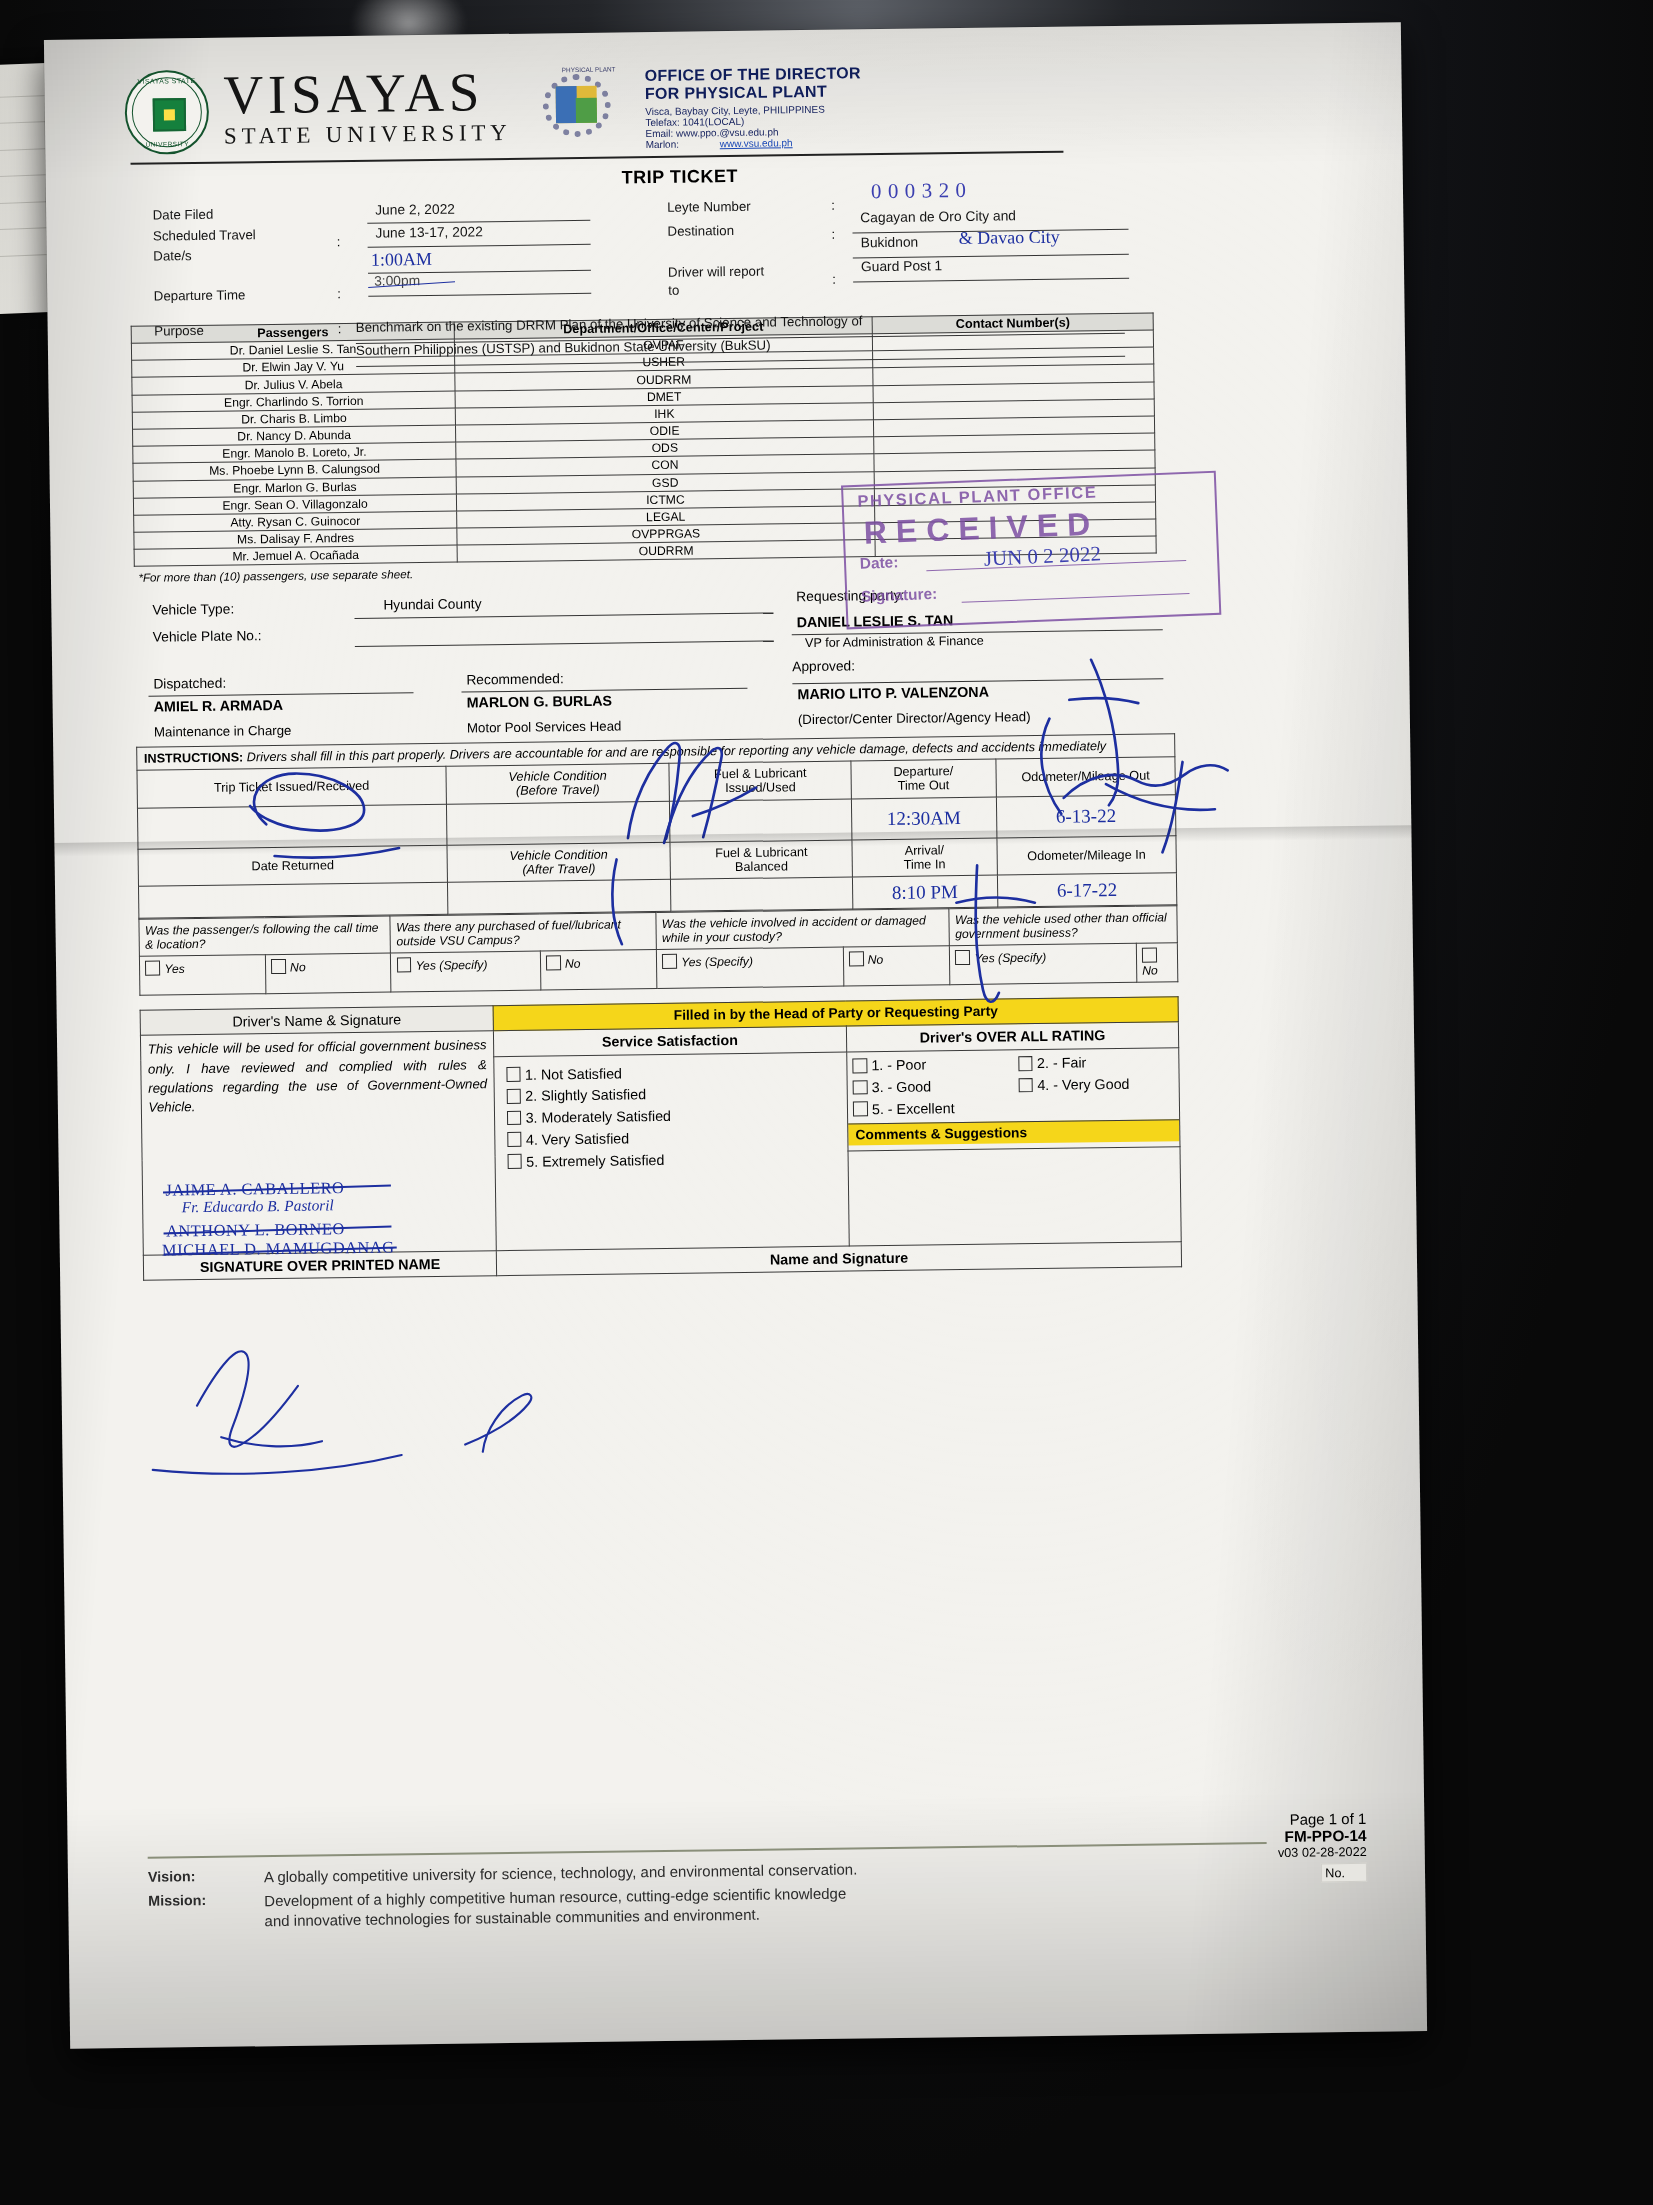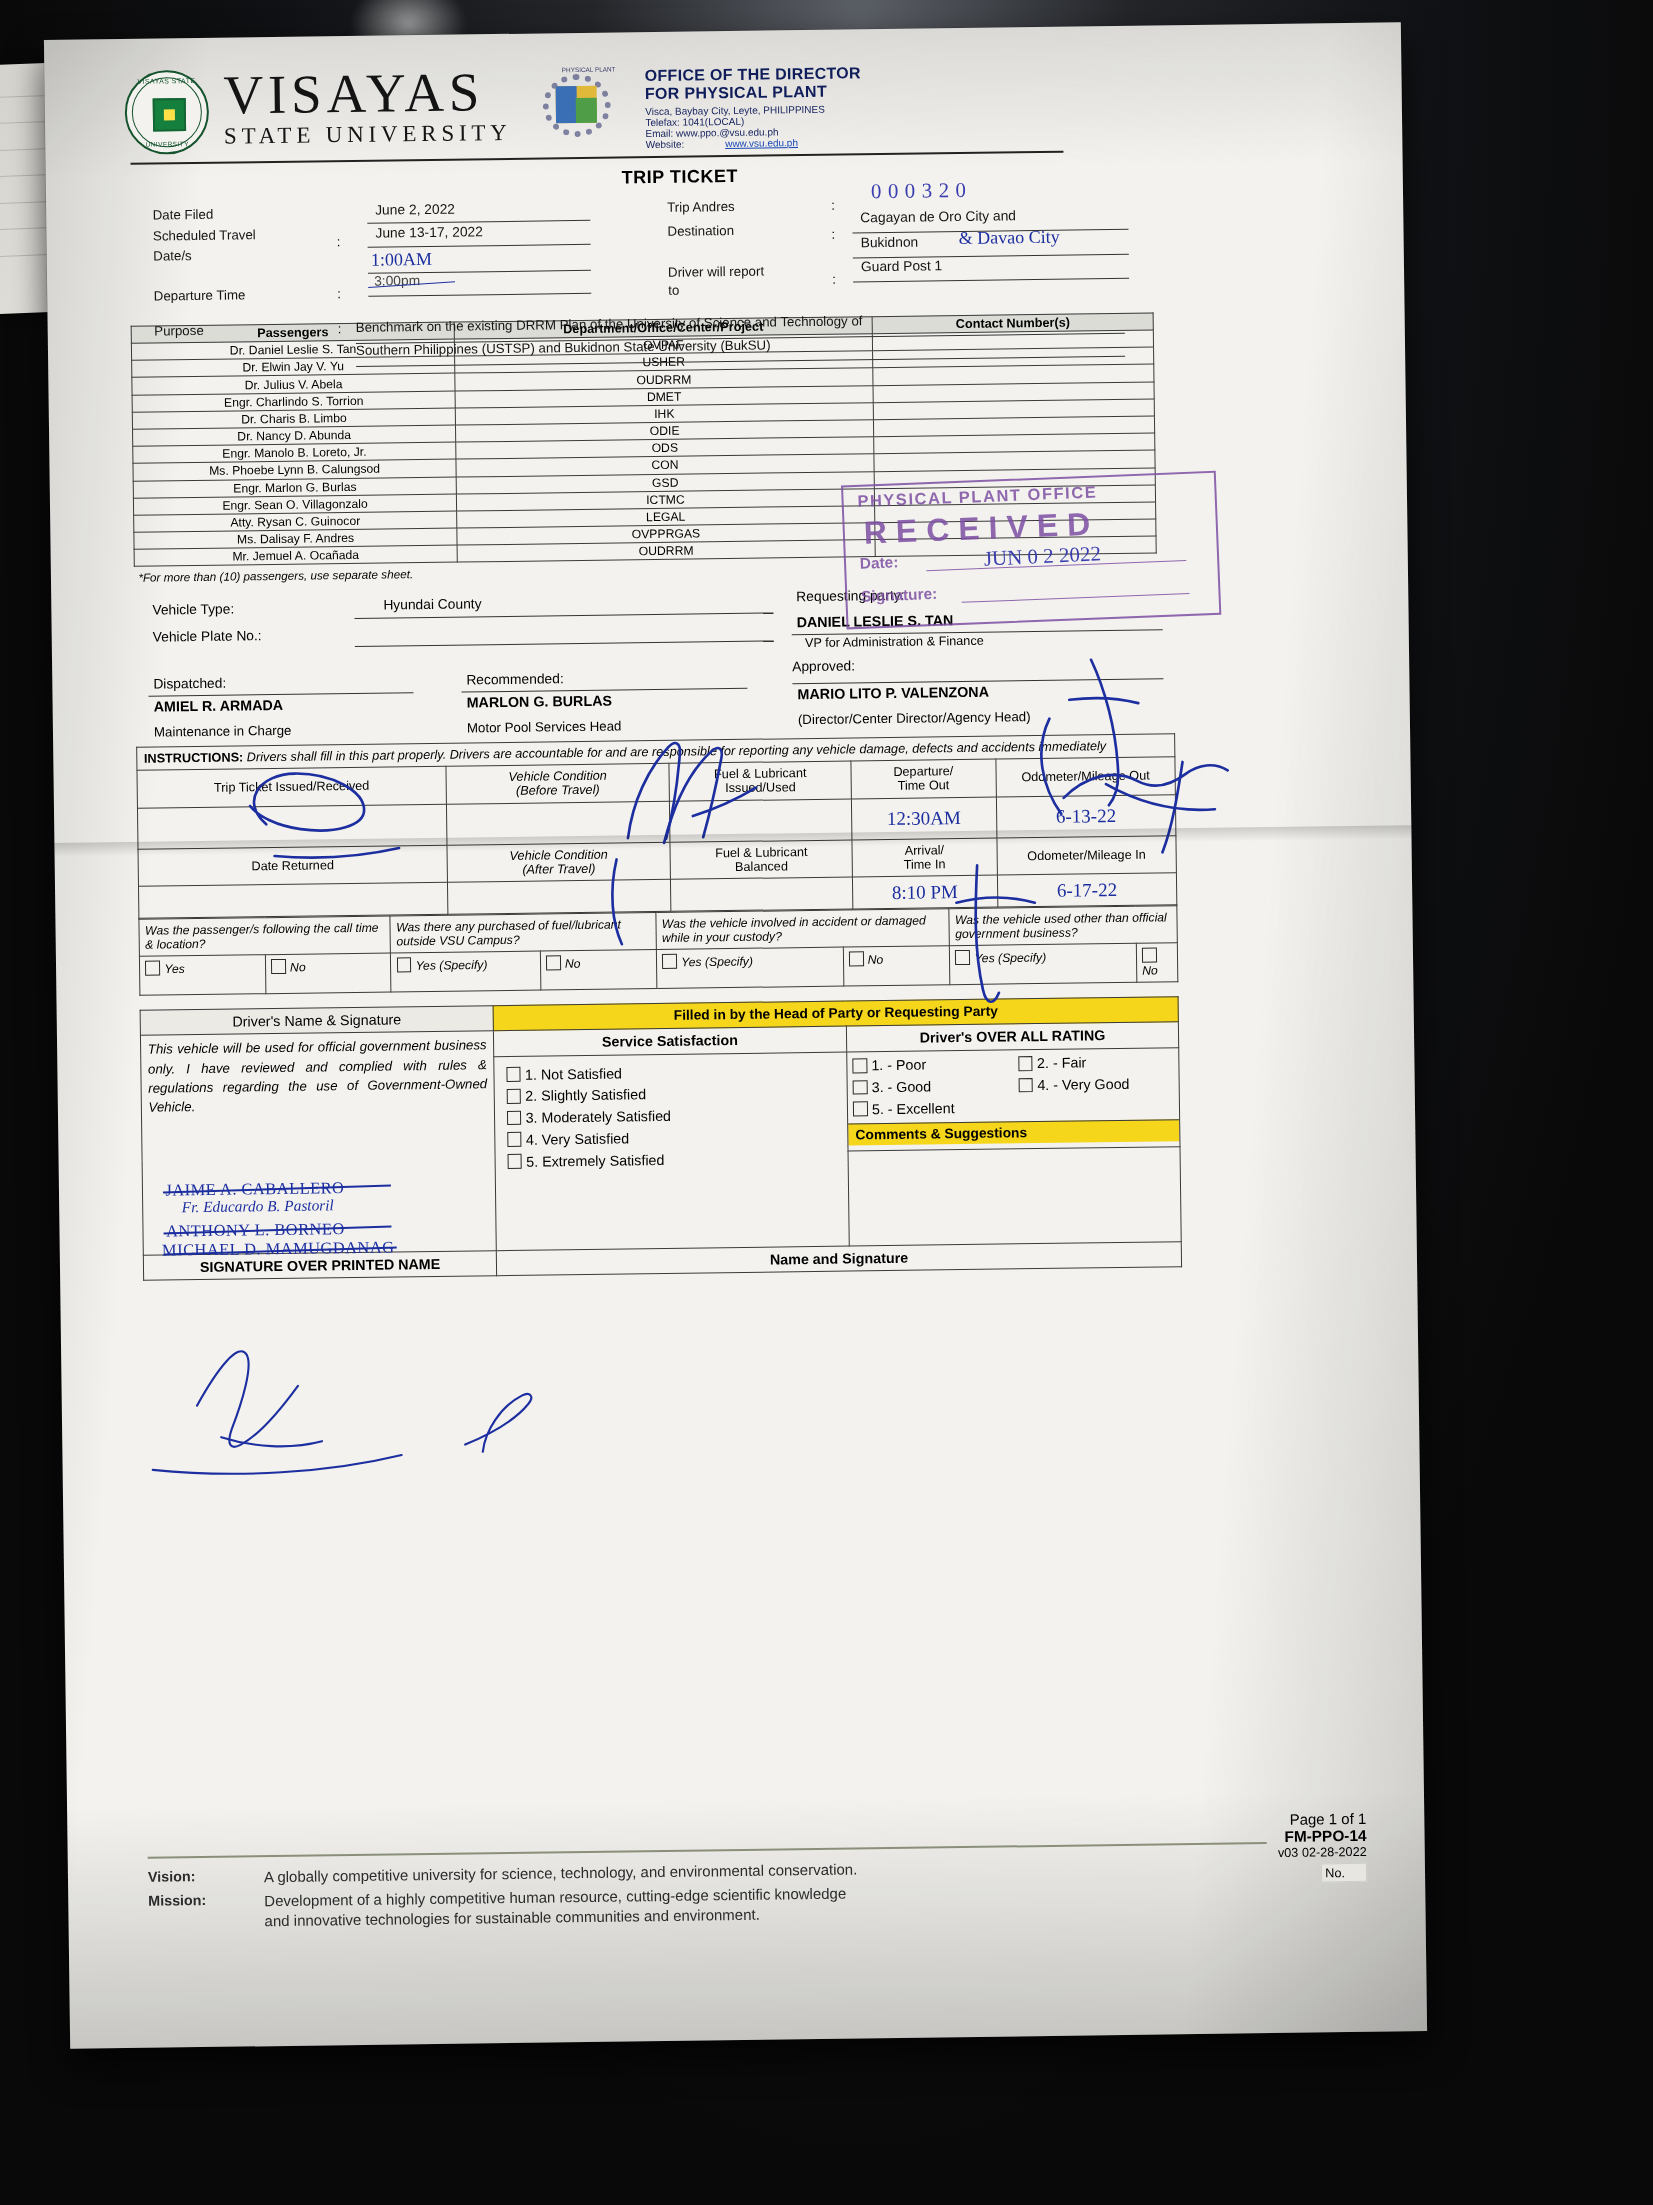--- a/index.html
+++ b/index.html
@@ -202,21 +202,21 @@
               <span style="left:27.6px;top:1.1px;font-size:6.4px;">PHYSICAL PLANT</span>
             </div>
         </div>
 
         <div class="office">
           <div class="l1">OFFICE OF THE DIRECTOR</div>
           <div class="l2">FOR PHYSICAL PLANT</div>
           <div class="l3">Visca, Baybay City, Leyte, PHILIPPINES</div>
           <div class="l4">Telefax: 1041(LOCAL)</div>
           <div class="l5">Email: www.ppo.@vsu.edu.ph</div>
-          <div class="l6"><span>Website:</span>
+          <div class="l6"><span>Marlon:</span>
             <u>www.vsu.edu.ph</u></div>
         </div>
       </div>
 
       <div class="hrule"></div>
 
       <div class="title">TRIP TICKET</div>
 
       <div class="fields">
         <div class="fl" style="left:26.5px;top:4.2px;">Date Filed</div>
@@ -235,21 +235,21 @@
         <div class="val" style="left:247px;top:73px;color:#444;">3:00pm</div>
         <div class="strike" style="left:241px;top:84px;width:87px;"></div>
 
         <div class="ul" style="left:241px;top:22px;width:223px;"></div>
         <div class="ul" style="left:241px;top:46px;width:223px;"></div>
         <div class="ul" style="left:241px;top:72px;width:223px;"></div>
         <div class="ul" style="left:241px;top:95px;width:223px;"></div>
         <div class="ul" style="left:228px;top:142px;width:769px;"></div>
         <div class="ul" style="left:228px;top:165px;width:769px;"></div>
 
-        <div class="fl" style="left:541px;top:3.2px;">Trip Andres</div>
+        <div class="fl" style="left:541px;top:3.2px;">Leyte Number</div>
         <div class="fl" style="left:541px;top:27.6px;">Destination</div>
         <div class="fl" style="left:541px;top:68px;">Driver will report</div>
         <div class="fl" style="left:541px;top:86px;">to</div>
 
         <div class="colon" style="left:705px;top:3.2px;">:</div>
         <div class="colon" style="left:705px;top:32px;">:</div>
         <div class="colon" style="left:705px;top:77px;">:</div>
 
         <div class="tripno" style="left:745px;top:-15px;">000320</div>
 

